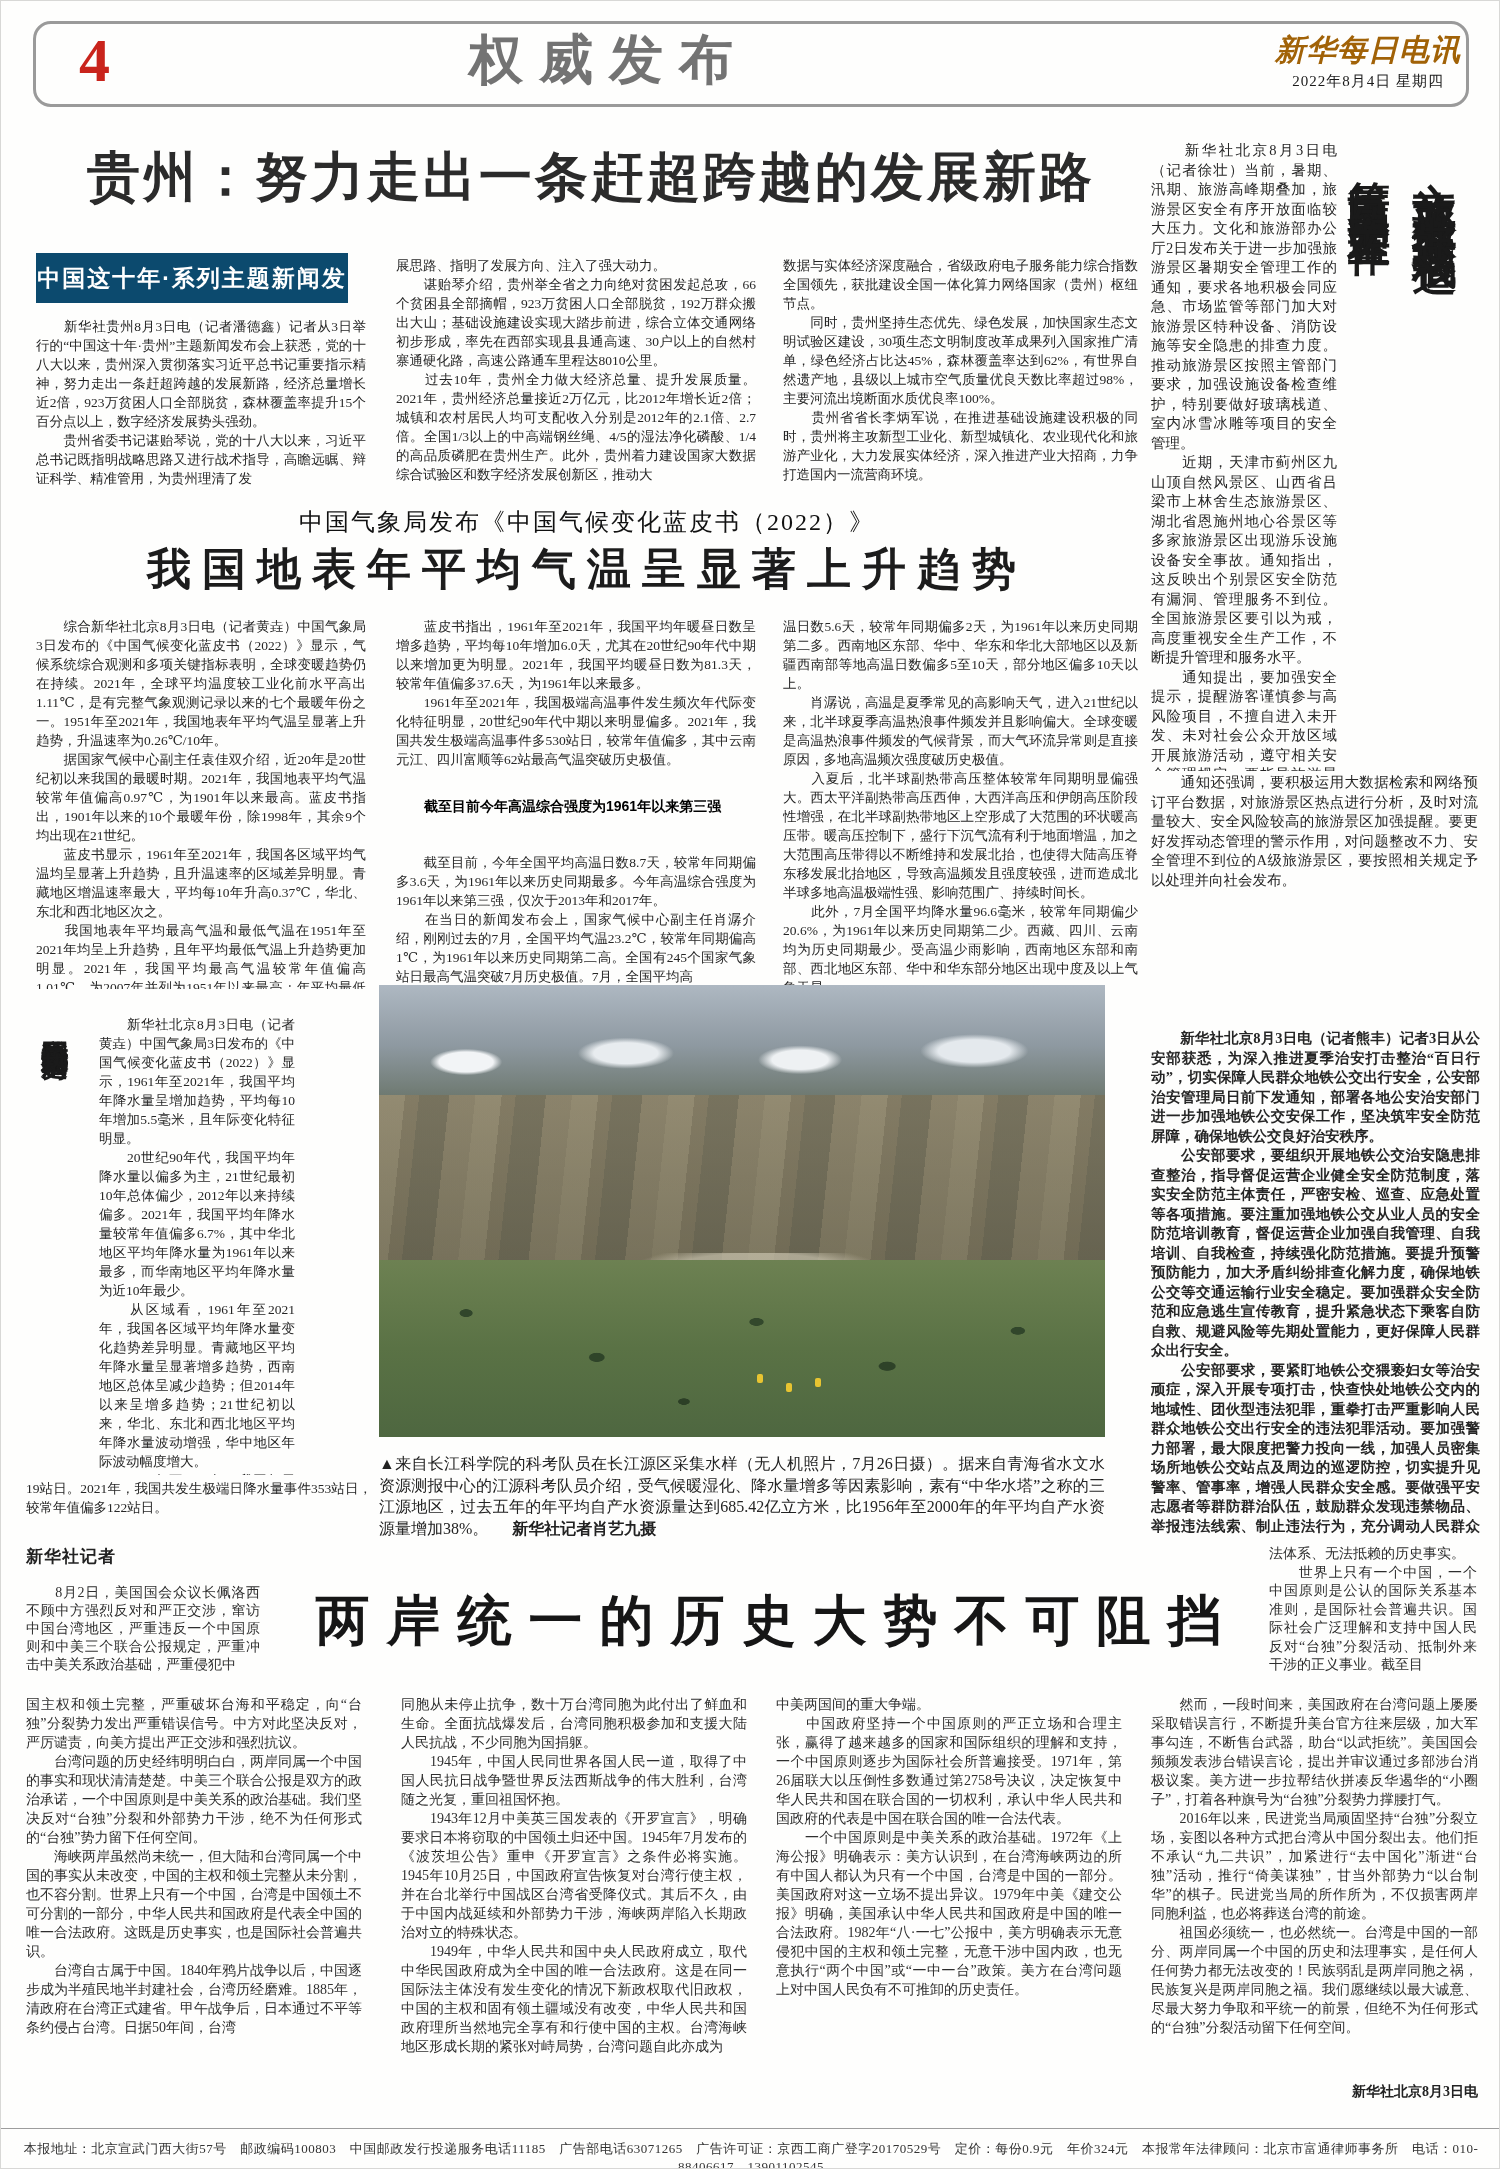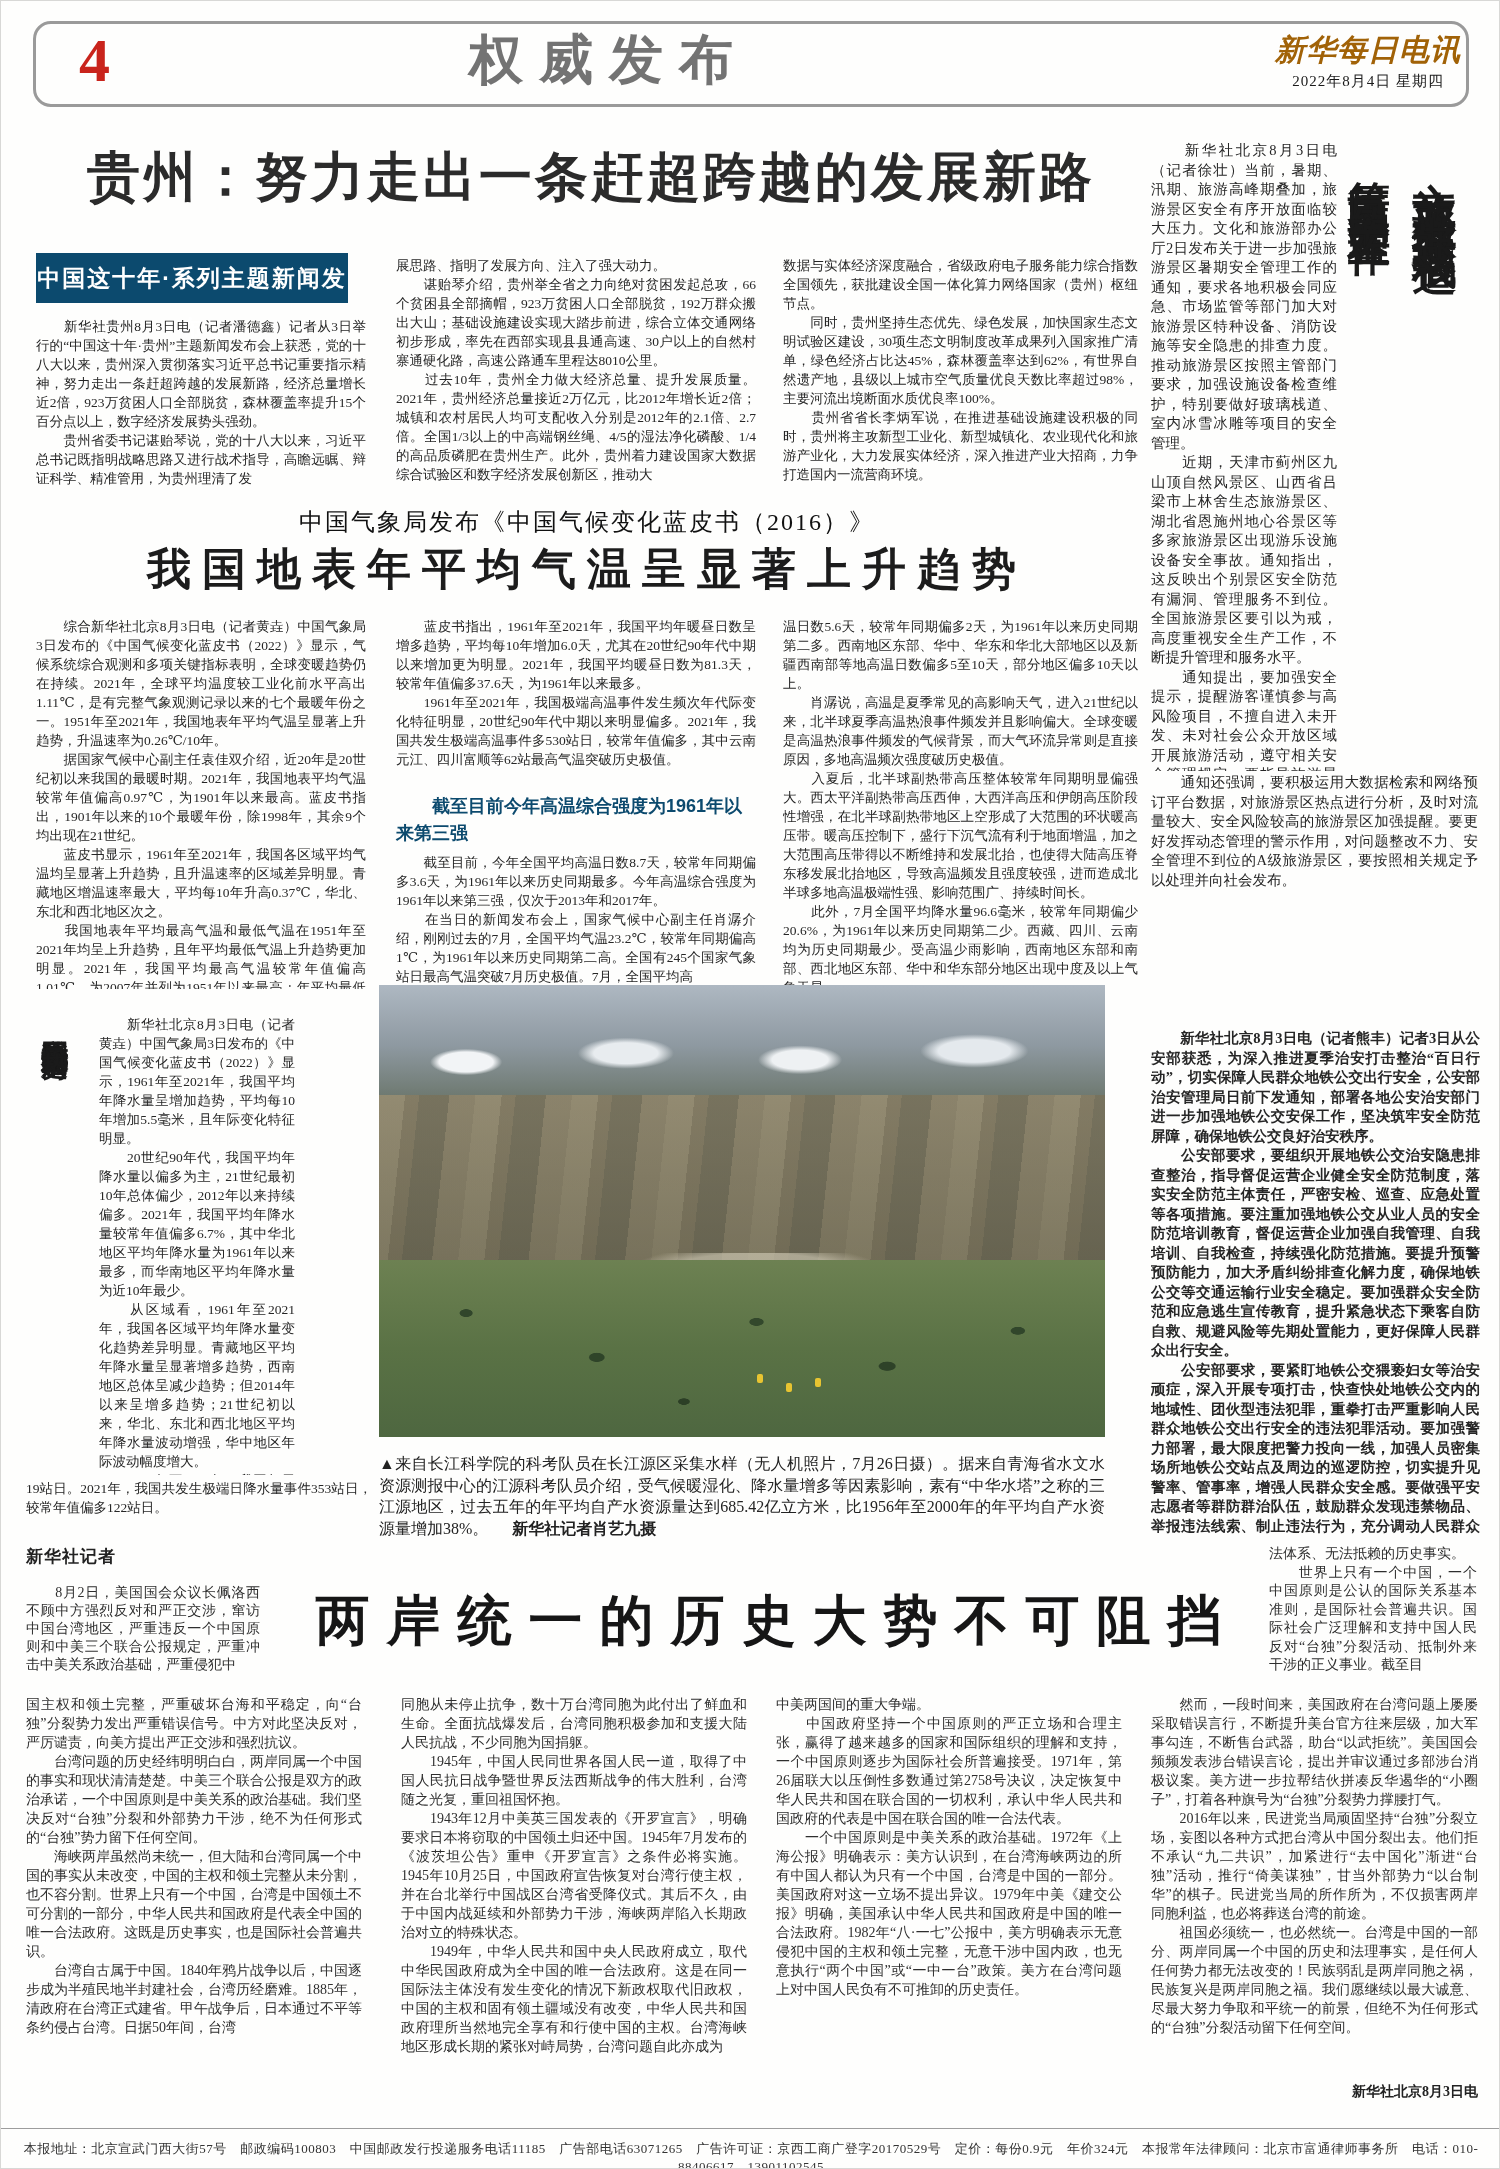--- a/index.html
+++ b/index.html
@@ -29,22 +29,22 @@
                 font-family:"Liberation Sans","DejaVu Sans",sans-serif;letter-spacing:2px;}
   #gz-col1{left:35px;top:316px;width:330px;height:188px;}
   #gz-col2{left:395px;top:255px;width:360px;height:248px;}
   #gz-col3{left:782px;top:255px;width:355px;height:248px;}
   
   #cl-kicker{left:35px;top:505px;width:1102px;font-size:24px;color:#111;letter-spacing:2px;}
   #cl-headline{left:35px;top:540px;width:1102px;font-size:44px;font-weight:bold;color:#1c1c1c;
                letter-spacing:11px;line-height:1.3;}
   #cl-col1{left:35px;top:616px;width:330px;height:372px;}
   #cl-col2a{left:395px;top:616px;width:360px;height:170px;}
-  #cl-subhead{left:395px;top:792px;width:360px;height:58px;font-size:18px;font-weight:bold;
-              line-height:27px;text-indent:2em;color:#0c4a6e;
+  #cl-subhead{left:395px;top:792px;width:360px;height:58px;font-size:14px;font-weight:bold;
+              line-height:27px;text-indent:2em;color:#000000;
               font-family:"Liberation Sans","DejaVu Sans",sans-serif;}
   #cl-col2b{left:395px;top:852px;width:360px;height:138px;}
   #cl-col3{left:782px;top:616px;width:355px;height:372px;}
   
   #rain-headline{left:36px;top:1018px;height:360px;writing-mode:vertical-rl;text-orientation:upright;
                  font-size:27px;font-weight:bold;color:#1a1a1a;letter-spacing:1px;}
   #rain-col{left:98px;top:1014px;width:196px;height:460px;}
   #rain-wide{left:25px;top:1478px;width:346px;height:54px;}
   
   #photo{left:378px;top:984px;width:726px;height:452px;background:#77826d;overflow:hidden;}
@@ -120,21 +120,21 @@
   </div>
   <div class="abs body-text" id="gz-col1">　　新华社贵州8月3日电（记者潘德鑫）记者从3日举行的“中国这十年·贵州”主题新闻发布会上获悉，党的十八大以来，贵州深入贯彻落实习近平总书记重要指示精神，努力走出一条赶超跨越的发展新路，经济总量增长近2倍，923万贫困人口全部脱贫，森林覆盖率提升15个百分点以上，数字经济发展势头强劲。
 　　贵州省委书记谌贻琴说，党的十八大以来，习近平总书记既指明战略思路又进行战术指导，高瞻远瞩、辩证科学、精准管用，为贵州理清了发</div>
   <div class="abs body-text" id="gz-col2">展思路、指明了发展方向、注入了强大动力。
 　　谌贻琴介绍，贵州举全省之力向绝对贫困发起总攻，66个贫困县全部摘帽，923万贫困人口全部脱贫，192万群众搬出大山；基础设施建设实现大踏步前进，综合立体交通网络初步形成，率先在西部实现县县通高速、30户以上的自然村寨通硬化路，高速公路通车里程达8010公里。
 　　过去10年，贵州全力做大经济总量、提升发展质量。2021年，贵州经济总量接近2万亿元，比2012年增长近2倍；城镇和农村居民人均可支配收入分别是2012年的2.1倍、2.7倍。全国1/3以上的中高端钢丝绳、4/5的湿法净化磷酸、1/4的高品质磷肥在贵州生产。此外，贵州着力建设国家大数据综合试验区和数字经济发展创新区，推动大</div>
   <div class="abs body-text" id="gz-col3">数据与实体经济深度融合，省级政府电子服务能力综合指数全国领先，获批建设全国一体化算力网络国家（贵州）枢纽节点。
 　　同时，贵州坚持生态优先、绿色发展，加快国家生态文明试验区建设，30项生态文明制度改革成果列入国家推广清单，绿色经济占比达45%，森林覆盖率达到62%，有世界自然遗产地，县级以上城市空气质量优良天数比率超过98%，主要河流出境断面水质优良率100%。
 　　贵州省省长李炳军说，在推进基础设施建设积极的同时，贵州将主攻新型工业化、新型城镇化、农业现代化和旅游产业化，大力发展实体经济，深入推进产业大招商，力争打造国内一流营商环境。</div>
 
-  <div class="abs center" id="cl-kicker">中国气象局发布《中国气候变化蓝皮书（2016）》</div>
+  <div class="abs center" id="cl-kicker">中国气象局发布《中国气候变化蓝皮书（2022）》</div>
   <div class="abs center" id="cl-headline">我国地表年平均气温呈显著上升趋势</div>
   <div class="abs body-text" id="cl-col1">　　综合新华社北京8月3日电（记者黄垚）中国气象局3日发布的《中国气候变化蓝皮书（2022）》显示，气候系统综合观测和多项关键指标表明，全球变暖趋势仍在持续。2021年，全球平均温度较工业化前水平高出1.11℃，是有完整气象观测记录以来的七个最暖年份之一。1951年至2021年，我国地表年平均气温呈显著上升趋势，升温速率为0.26℃/10年。
 　　据国家气候中心副主任袁佳双介绍，近20年是20世纪初以来我国的最暖时期。2021年，我国地表平均气温较常年值偏高0.97℃，为1901年以来最高。蓝皮书指出，1901年以来的10个最暖年份，除1998年，其余9个均出现在21世纪。
 　　蓝皮书显示，1961年至2021年，我国各区域平均气温均呈显著上升趋势，且升温速率的区域差异明显。青藏地区增温速率最大，平均每10年升高0.37℃，华北、东北和西北地区次之。
 　　我国地表年平均最高气温和最低气温在1951年至2021年均呈上升趋势，且年平均最低气温上升趋势更加明显。2021年，我国平均最高气温较常年值偏高1.01℃，为2007年并列为1951年以来最高；年平均最低气温较常年值偏高1.2℃，也为1951年以来最高。</div>
   <div class="abs body-text" id="cl-col2a">　　蓝皮书指出，1961年至2021年，我国平均年暖昼日数呈增多趋势，平均每10年增加6.0天，尤其在20世纪90年代中期以来增加更为明显。2021年，我国平均暖昼日数为81.3天，较常年值偏多37.6天，为1961年以来最多。
 　　1961年至2021年，我国极端高温事件发生频次年代际变化特征明显，20世纪90年代中期以来明显偏多。2021年，我国共发生极端高温事件多530站日，较常年值偏多，其中云南元江、四川富顺等62站最高气温突破历史极值。</div>
   <div class="abs" id="cl-subhead">截至目前今年高温综合强度为1961年以来第三强</div>
   <div class="abs body-text" id="cl-col2b">　　截至目前，今年全国平均高温日数8.7天，较常年同期偏多3.6天，为1961年以来历史同期最多。今年高温综合强度为1961年以来第三强，仅次于2013年和2017年。
 　　在当日的新闻发布会上，国家气候中心副主任肖潺介绍，刚刚过去的7月，全国平均气温23.2℃，较常年同期偏高1℃，为1961年以来历史同期第二高。全国有245个国家气象站日最高气温突破7月历史极值。7月，全国平均高</div>

